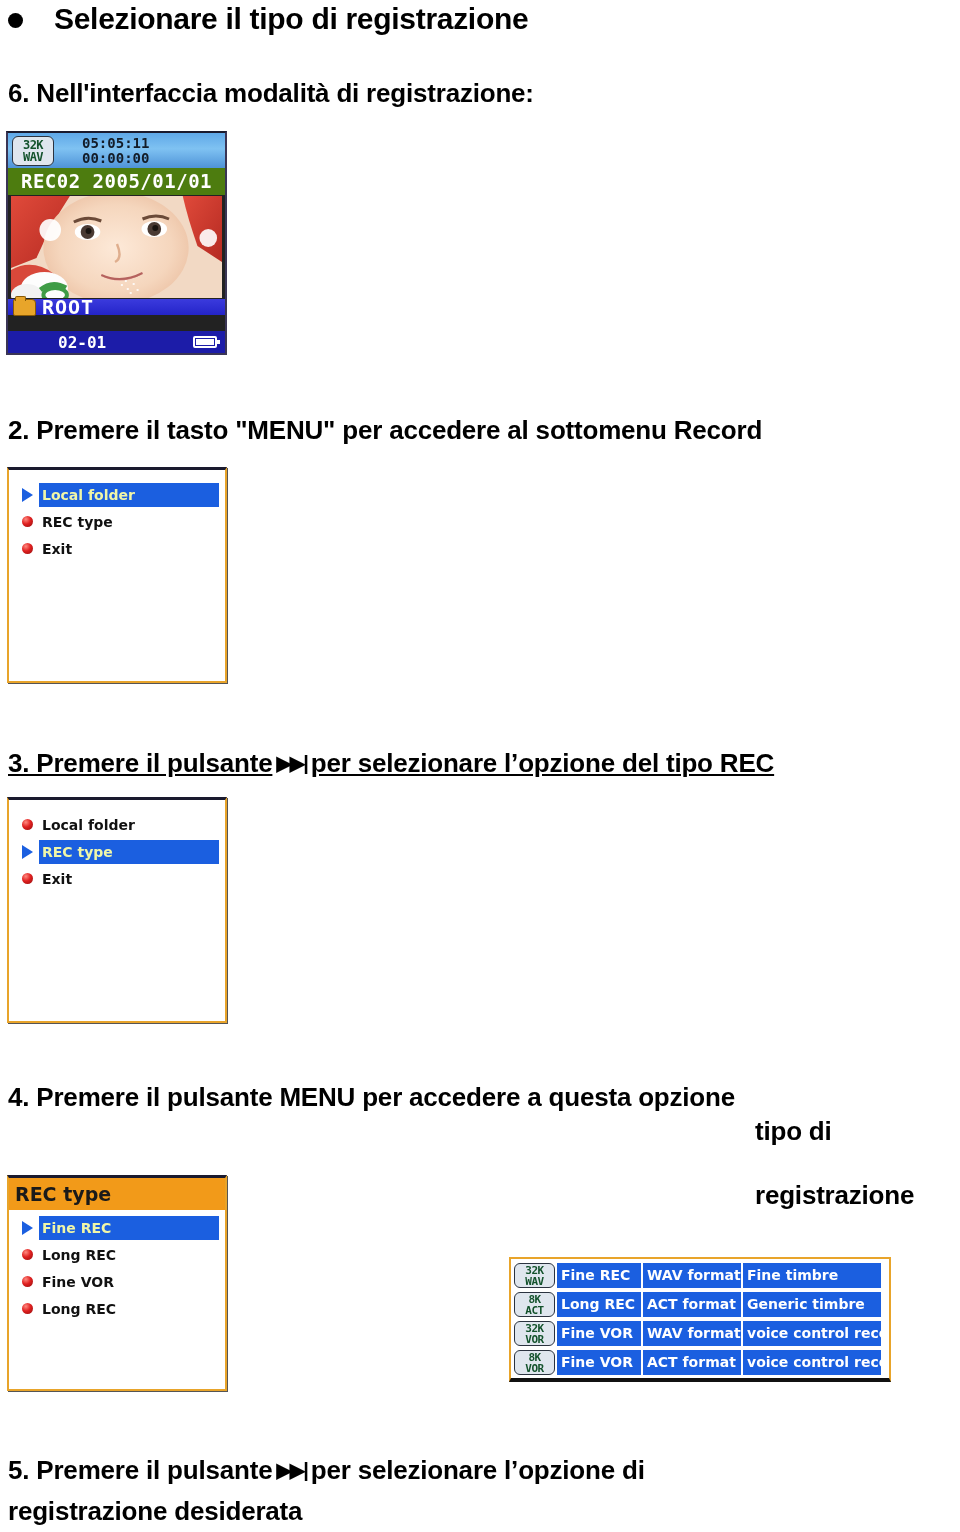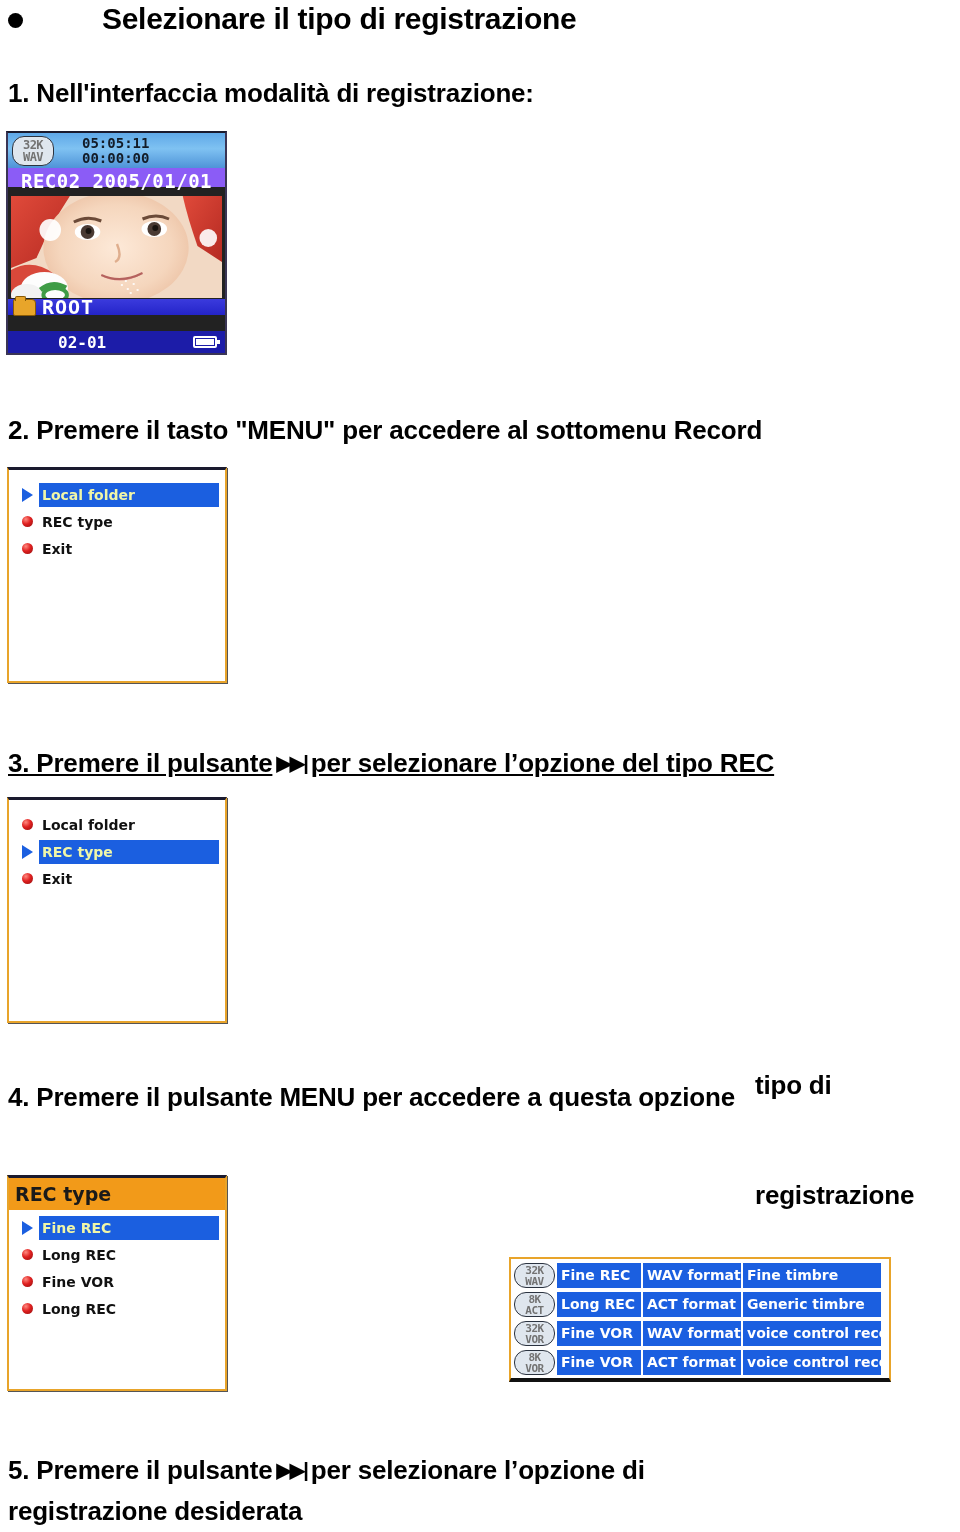--- a/index.html
+++ b/index.html
@@ -17,21 +17,20 @@
   }
 
   
   .doc-title {
     position: absolute;
     left: 54px; top: 2px;
     font-size: 30px;
     font-weight: bold;
     letter-spacing: -0.3px;
     white-space: nowrap;
-    margin-left: 48px;
   }
   .bullet-dot {
     position: absolute;
     left: 8px; top: 13px;
     width: 15px; height: 15px;
     border-radius: 50%;
     background: #000;
   }
   .step {
     position: absolute;
@@ -63,40 +62,40 @@
   .rec-topbar {
     position: absolute; left: 0; top: 0; right: 0; height: 35px;
     background: linear-gradient(to bottom, #5fa8e8 0%, #7fc2f2 45%, #4f93d8 100%);
     display: flex; align-items: center;
   }
   .lcd-badge {
     display: inline-flex; flex-direction: column;
     align-items: center; justify-content: center;
     background: #dfe6ee;
     border: 1px solid #2b3340;
-    border-radius: 12px;
+    border-radius: 6px;
     font-family: "DejaVu Sans Mono", monospace;
     font-weight: bold;
     line-height: 1;
-    color: #737373;
+    color: #14532d;
   }
   .rec-badge { margin-left: 4px; width: 42px; height: 30px; font-size: 12px; letter-spacing: -0.5px; }
   .rec-badge span { display:block; }
   .rec-times {
     margin-left: 28px;
     font-family: "DejaVu Sans Mono", monospace;
     font-weight: bold;
     font-size: 14px;
     line-height: 15px;
     color: #131c28;
     letter-spacing: 0px;
   }
   .rec-title {
-    position: absolute; left: 0; right: 0; top: 35px; height: 19px;
-    background: #8b5cf6;
+    position: absolute; left: 0; right: 0; top: 35px; height: 27px;
+    background: #4d7c0f;
     color: #ffffff;
     font-family: "DejaVu Sans Mono", monospace;
     font-weight: bold;
     font-size: 19px;
     line-height: 27px;
     text-align: center;
     letter-spacing: 0.5px;
     white-space: nowrap;
   }
   .rec-photo {
@@ -223,21 +222,21 @@
   .c-mode   { flex: 0 0 84px; }
   .c-format { flex: 0 0 98px; }
   .c-desc   { flex: 1 1 auto; margin-right: 6px; }
 </style>
 </head>
 <body>
 
 <span class="bullet-dot"></span>
 <div class="doc-title">Selezionare il tipo di registrazione</div>
 
-<div class="step" style="left:8px; top:78px;">1. Nell'interfaccia modalità di registrazione:</div>
+<div class="step" style="left:8px; top:78px;">6. Nell'interfaccia modalità di registrazione:</div>
 
 <div class="shot" id="screen-record">
   <div class="rec-topbar">
     <span class="lcd-badge rec-badge">
       <span>32K</span>
       <span>WAV</span>
     </span>
     <span class="rec-times">
       <span style="display:block">05:05:11</span>
       <span style="display:block">00:00:00</span>
@@ -351,21 +350,21 @@
         <span class="menu-mark">
             <i class="dot-red"></i>
           </span>
         <span class="menu-label">Exit</span>
       </div>
     </div>
   </div>
 </div>
 
 <div class="step" style="left:8px; top:1082px;">4. Premere il pulsante MENU per accedere a questa opzione</div>
-<div class="step" style="left:755px; top:1070px;">tipo di</div>
+<div class="step" style="left:755px; top:1116px;">tipo di</div>
 <div class="step" style="left:755px; top:1180px;">registrazione</div>
 
 <div class="shot" id="menu-type">
   <div class="menu-inner" style="padding-top:0;">
     <div class="menu-header">REC type</div>
     <div class="menu-list">
       <div class="menu-row sel">
         <span class="menu-mark">
             <i class="tri-blue"></i>
           </span>

